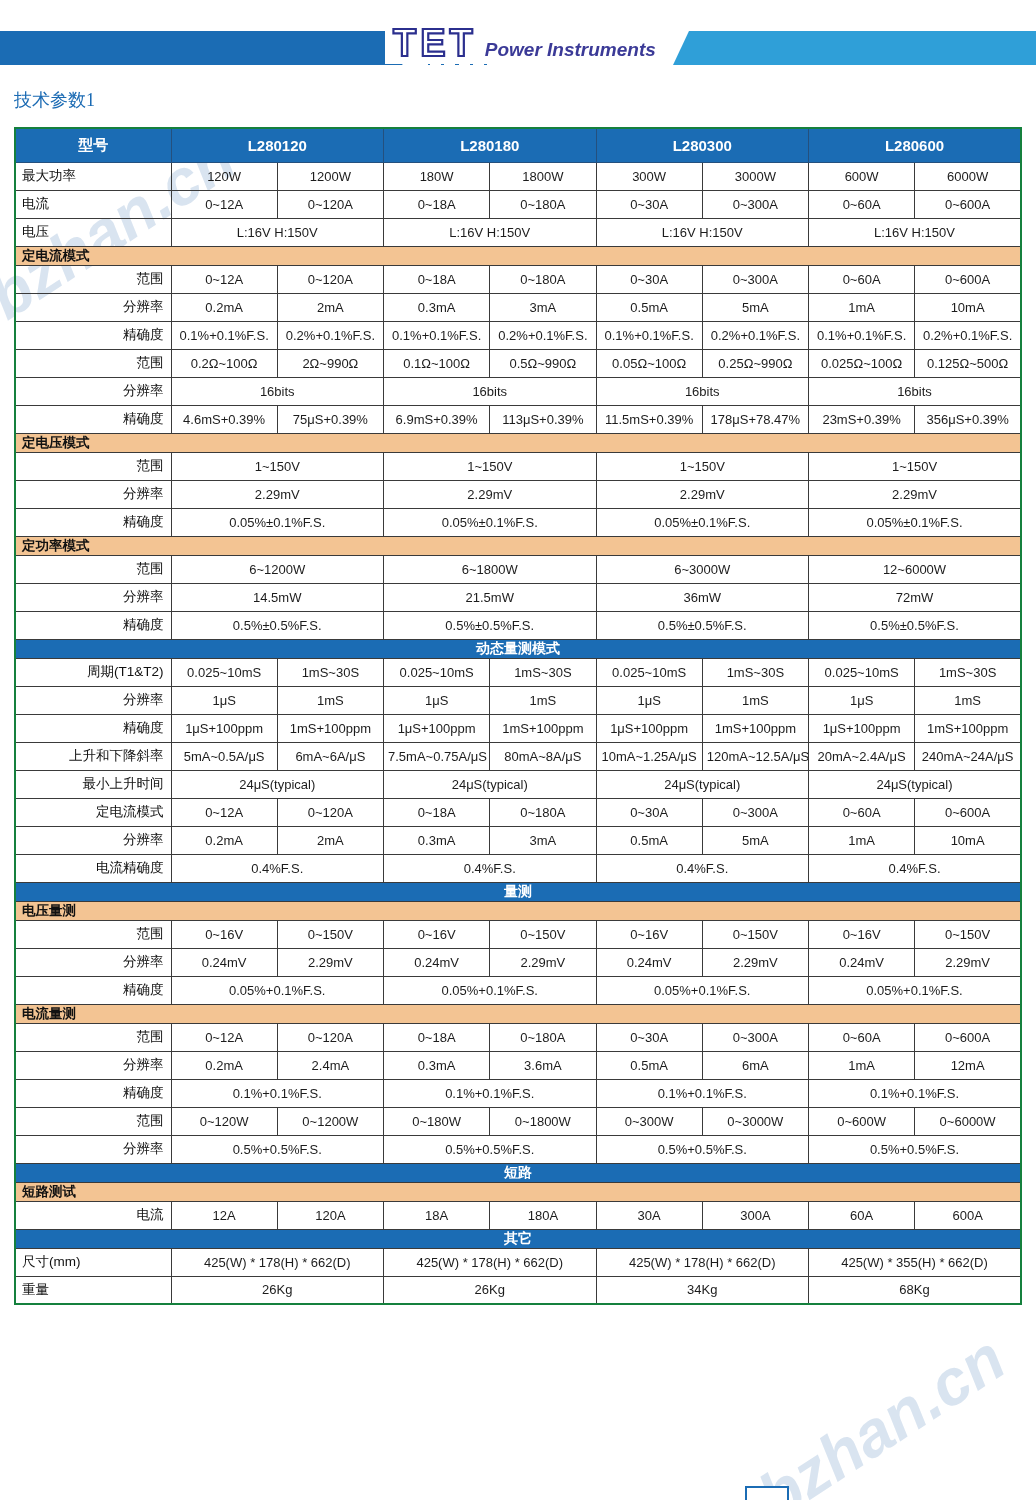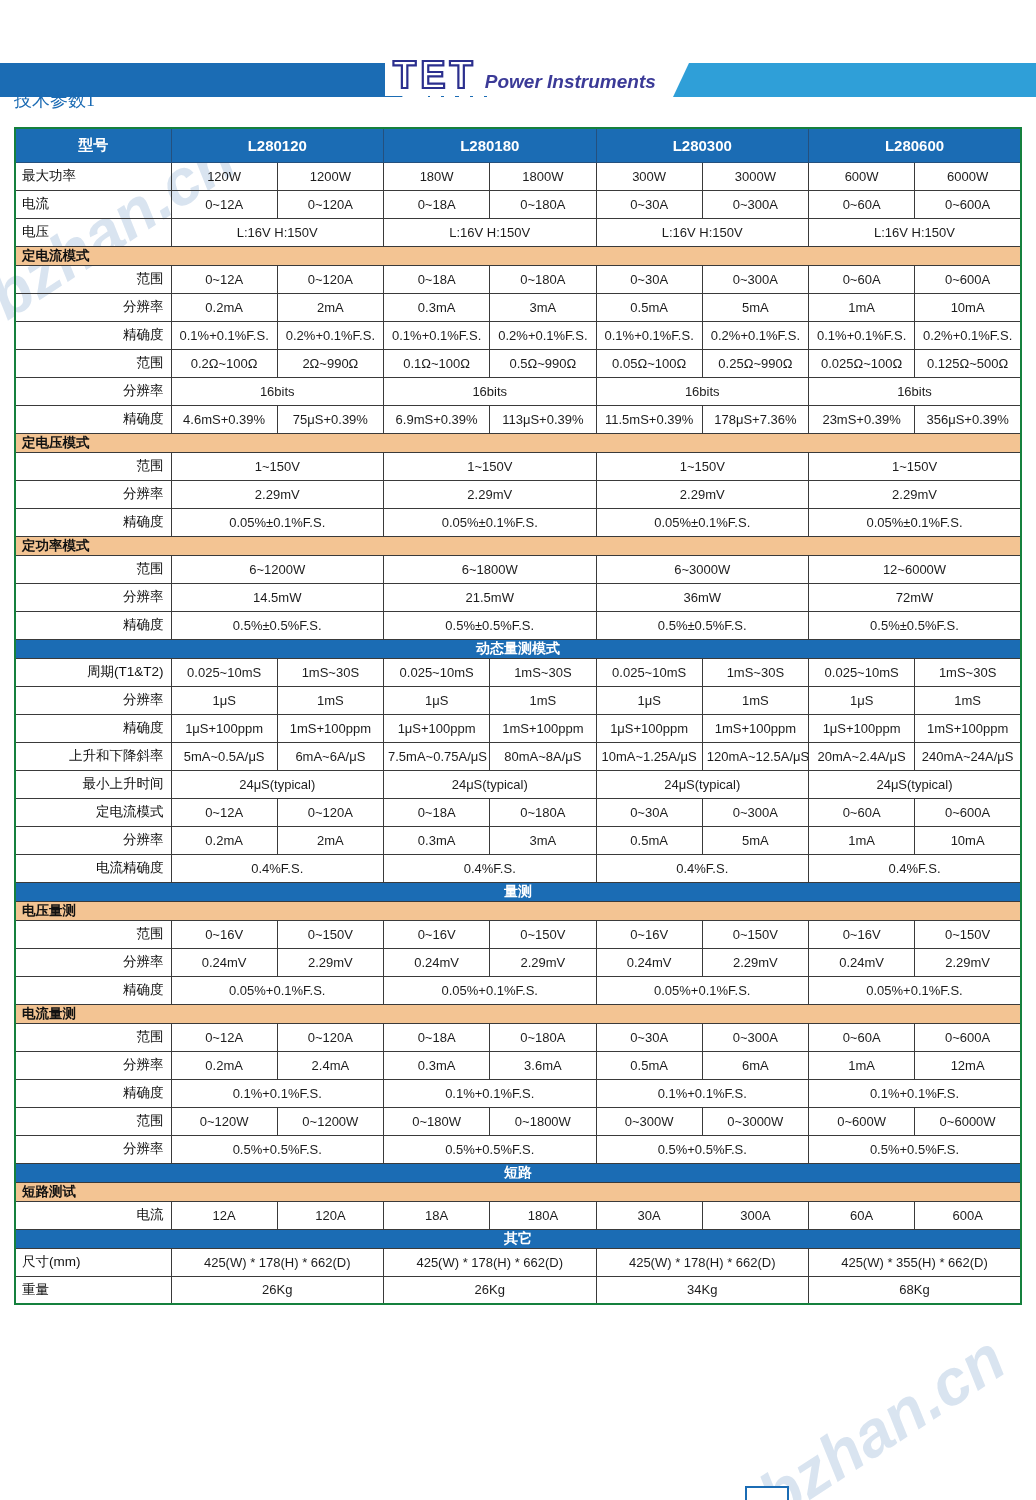--- a/index.html
+++ b/index.html
@@ -1,21 +1,21 @@
 <!DOCTYPE html>
 <html><head>
 <meta charset="utf-8">
 <style>
   html,body{margin:0;padding:0;}
   body{
     width:1036px;height:1500px;position:relative;overflow:hidden;
     background:#ffffff;font-family:"Liberation Sans", sans-serif;
   }
   
-  .topbar{position:absolute;left:0;top:0;width:876px;height:80px;margin-top:32px;}
+  .topbar{position:absolute;left:0;top:0;width:876px;height:80px;}
   .bar-left{position:absolute;left:0;top:31px;width:430px;height:34px;
     background:#1b6cb4;clip-path:polygon(0 0,428px 0,402px 100%,0 100%);}
   .bar-slashes{position:absolute;left:428px;top:31px;width:70px;height:34px;
     background:repeating-linear-gradient(115deg,#1b6cb4 0 3px,transparent 3px 13px);}
   .bar-right{position:absolute;left:673px;top:31px;width:363px;height:34px;
     background:#2f9fd8;clip-path:polygon(16px 0,100% 0,100% 100%,0 100%);}
   .logo{position:absolute;left:385px;top:22px;display:flex;align-items:baseline;background:#fff;padding:2px 8px;}
   .logo-mark{font-size:38px;font-weight:bold;letter-spacing:4px;color:#ffffff;
     -webkit-text-stroke:2.2px #2b2f8e;font-family:"Liberation Sans", sans-serif;line-height:1;}
   .logo-tag{font-size:19px;font-weight:bold;font-style:italic;color:#3b3a97;margin-left:8px;}
@@ -169,21 +169,21 @@
         <td class="val gend" colspan="2">16bits</td>
         <td class="val gend" colspan="2">16bits</td>
       </tr>
       <tr class="rw">
         <td class="lbl right">精确度</td>
         <td class="val">4.6mS+0.39%</td>
         <td class="val gend">75μS+0.39%</td>
         <td class="val">6.9mS+0.39%</td>
         <td class="val gend">113μS+0.39%</td>
         <td class="val">11.5mS+0.39%</td>
-        <td class="val gend">178μS+7.36%</td>
+        <td class="val gend">178μS+78.47%</td>
         <td class="val">23mS+0.39%</td>
         <td class="val gend">356μS+0.39%</td>
       </tr>
       <tr class="section">
         <td class="" colspan="9">定电压模式</td>
       </tr>
       <tr class="rw">
         <td class="lbl right">范围</td>
         <td class="val gend" colspan="2">1~150V</td>
         <td class="val gend" colspan="2">1~150V</td>

